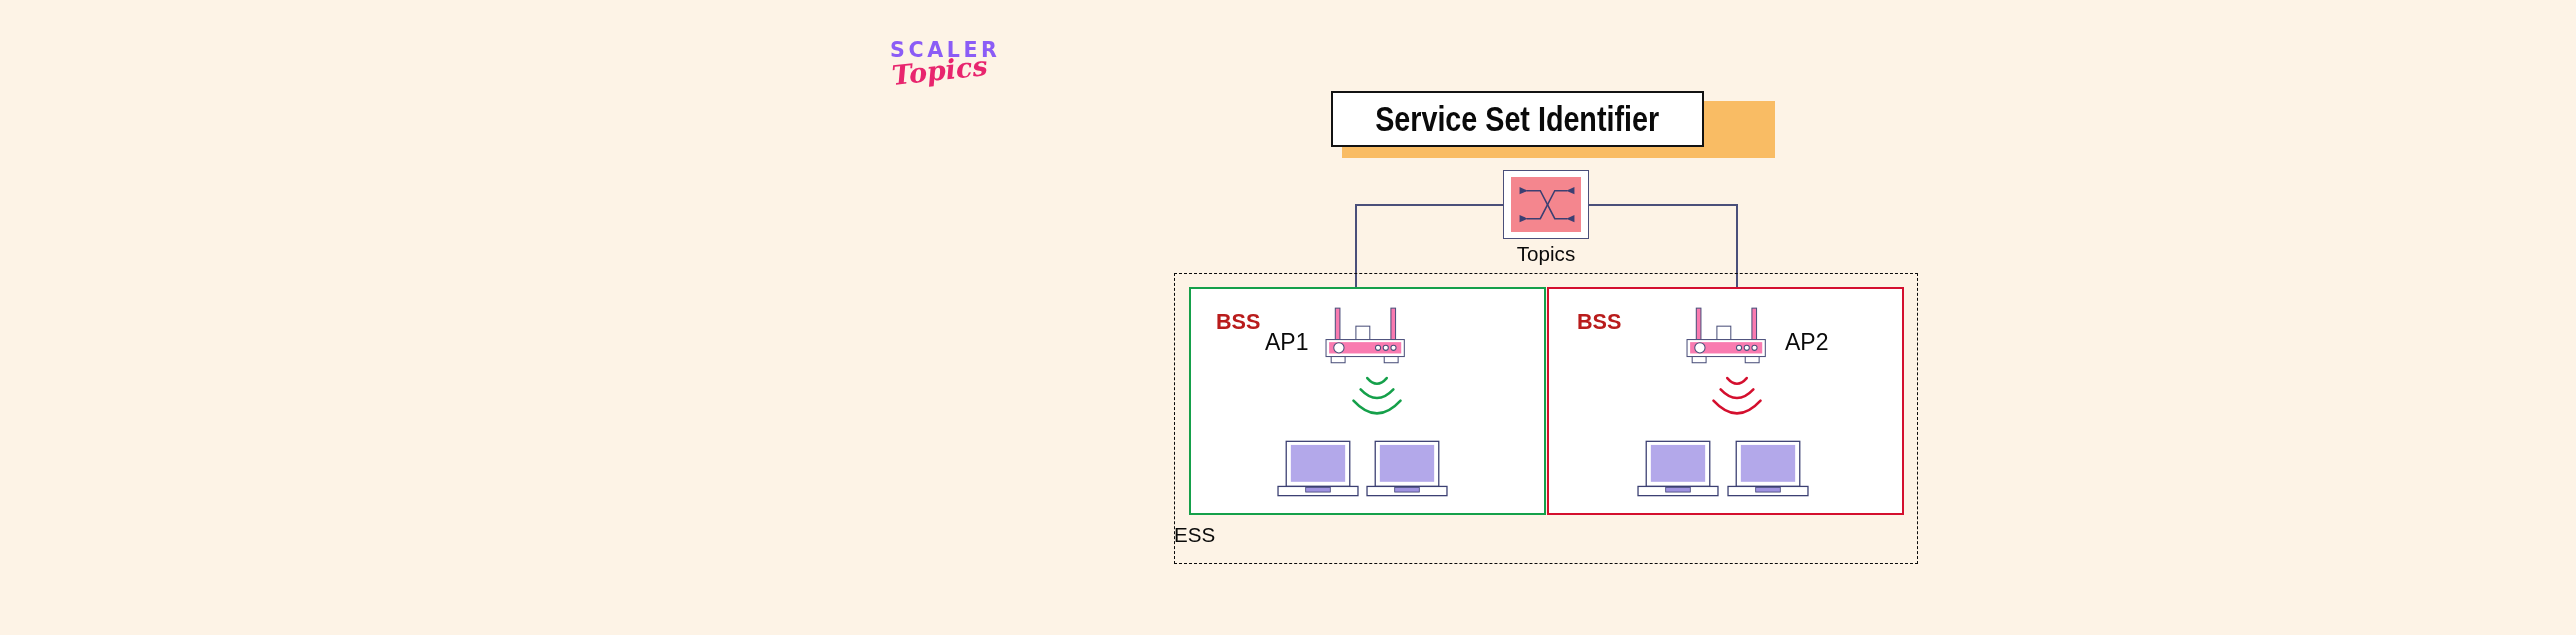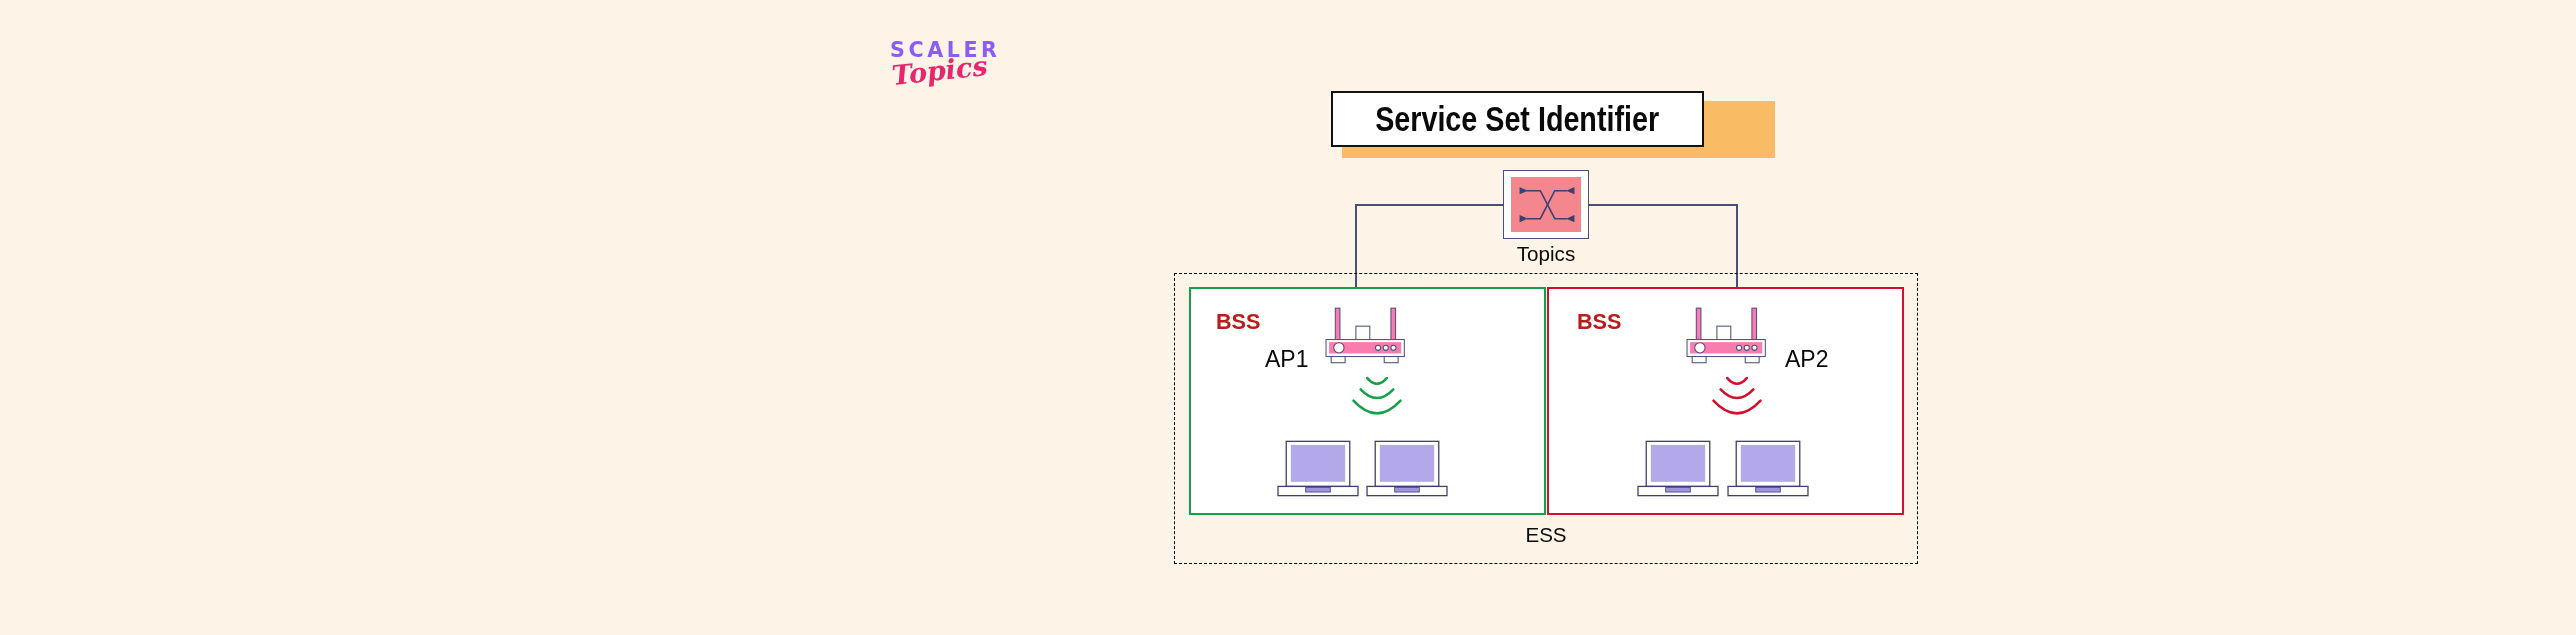--- a/index.html
+++ b/index.html
@@ -133,21 +133,20 @@
     width: 744px;
     height: 291px;
     border: 1.5px dashed #0a0a0a;
     box-sizing: border-box;
   }
   #ess-label {
     position: absolute;
     left: 1174px;
     top: 523px;
     width: 744px;
-    text-align: center;
     font-family: "Liberation Sans Narrow", "Liberation Sans", sans-serif;
     font-size: 20.6px;
     color: #0a0a0a;
   }
 
   
   .bss-box {
     position: absolute;
     top: 287px;
     width: 357px;
@@ -164,21 +163,21 @@
     font-family: "Liberation Sans Narrow", "Liberation Sans", sans-serif;
     font-weight: bold;
     font-size: 21.6px;
     color: #b91c1c;
   }
   #bss-label-left  { left: 1216px; }
   #bss-label-right { left: 1577px; }
 
   .ap-label {
     position: absolute;
-    top: 346px;
+    top: 329px;
     font-family: "Liberation Sans Narrow", "Liberation Sans", sans-serif;
     font-size: 23px;
     color: #0a0a0a;
   }
   #ap-label-left  { left: 1265px; }
   #ap-label-right { left: 1785px; }
 
   
   .router { position: absolute; width: 103px; height: 67px; }
   #router-left  { left: 1325px; top: 304px; }

